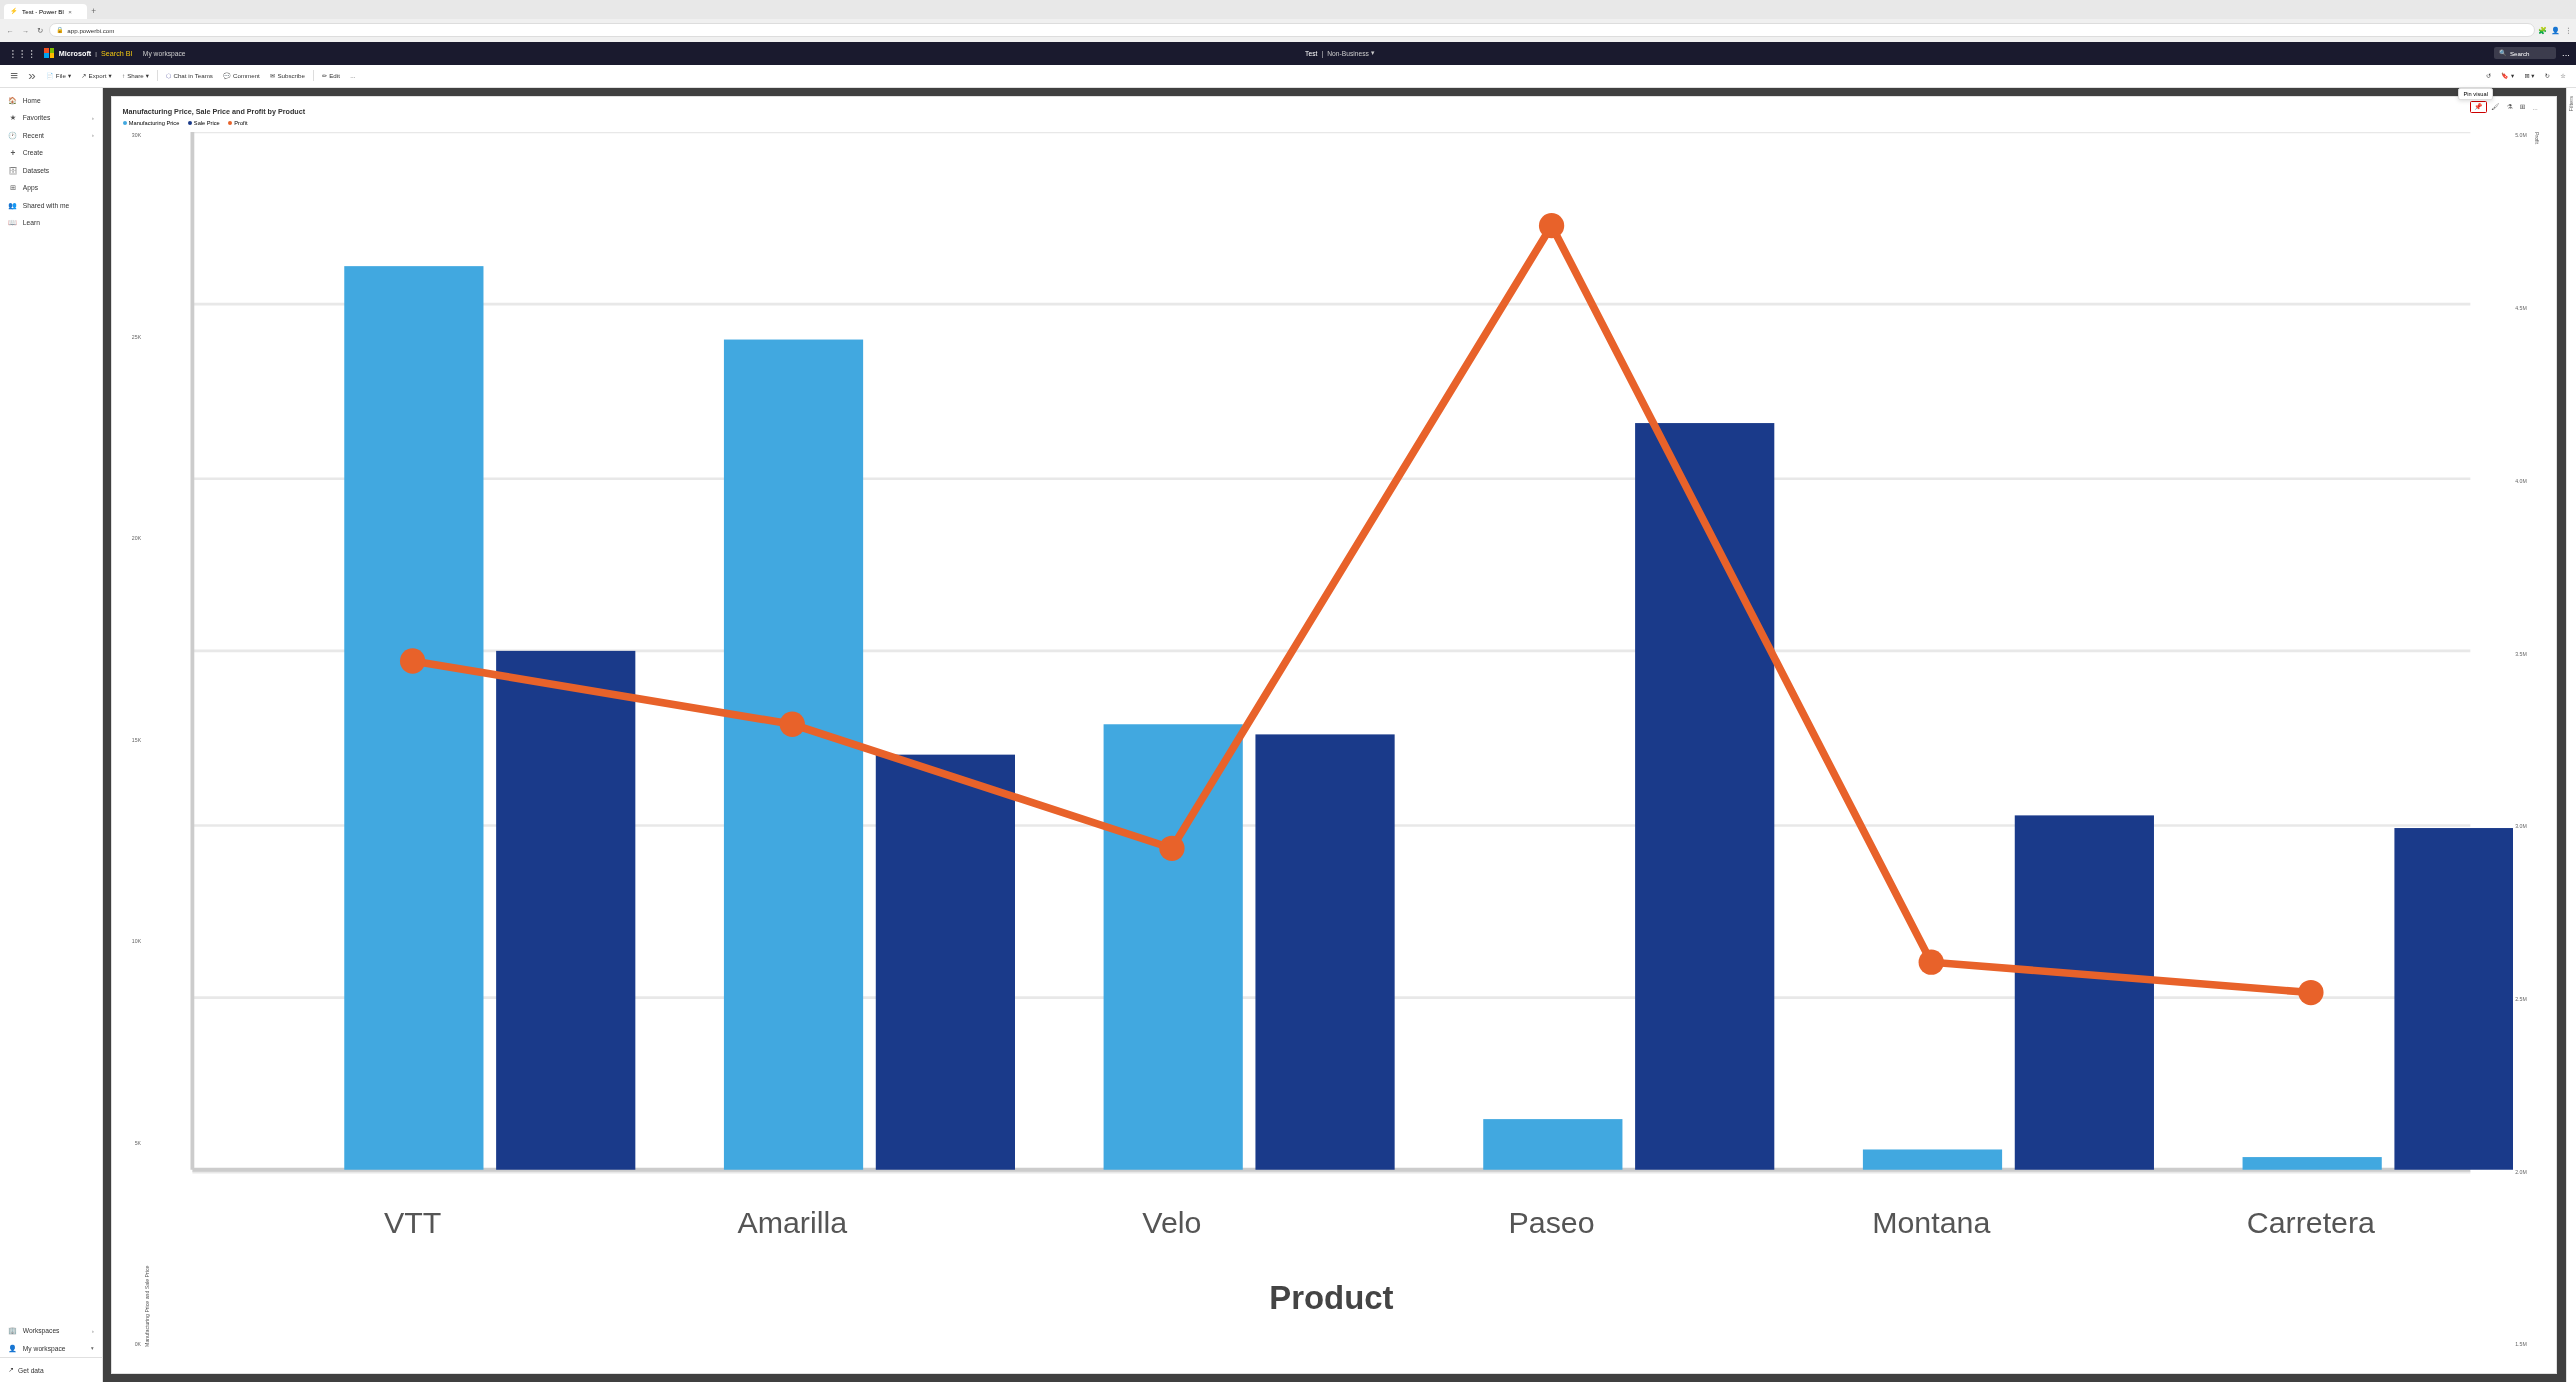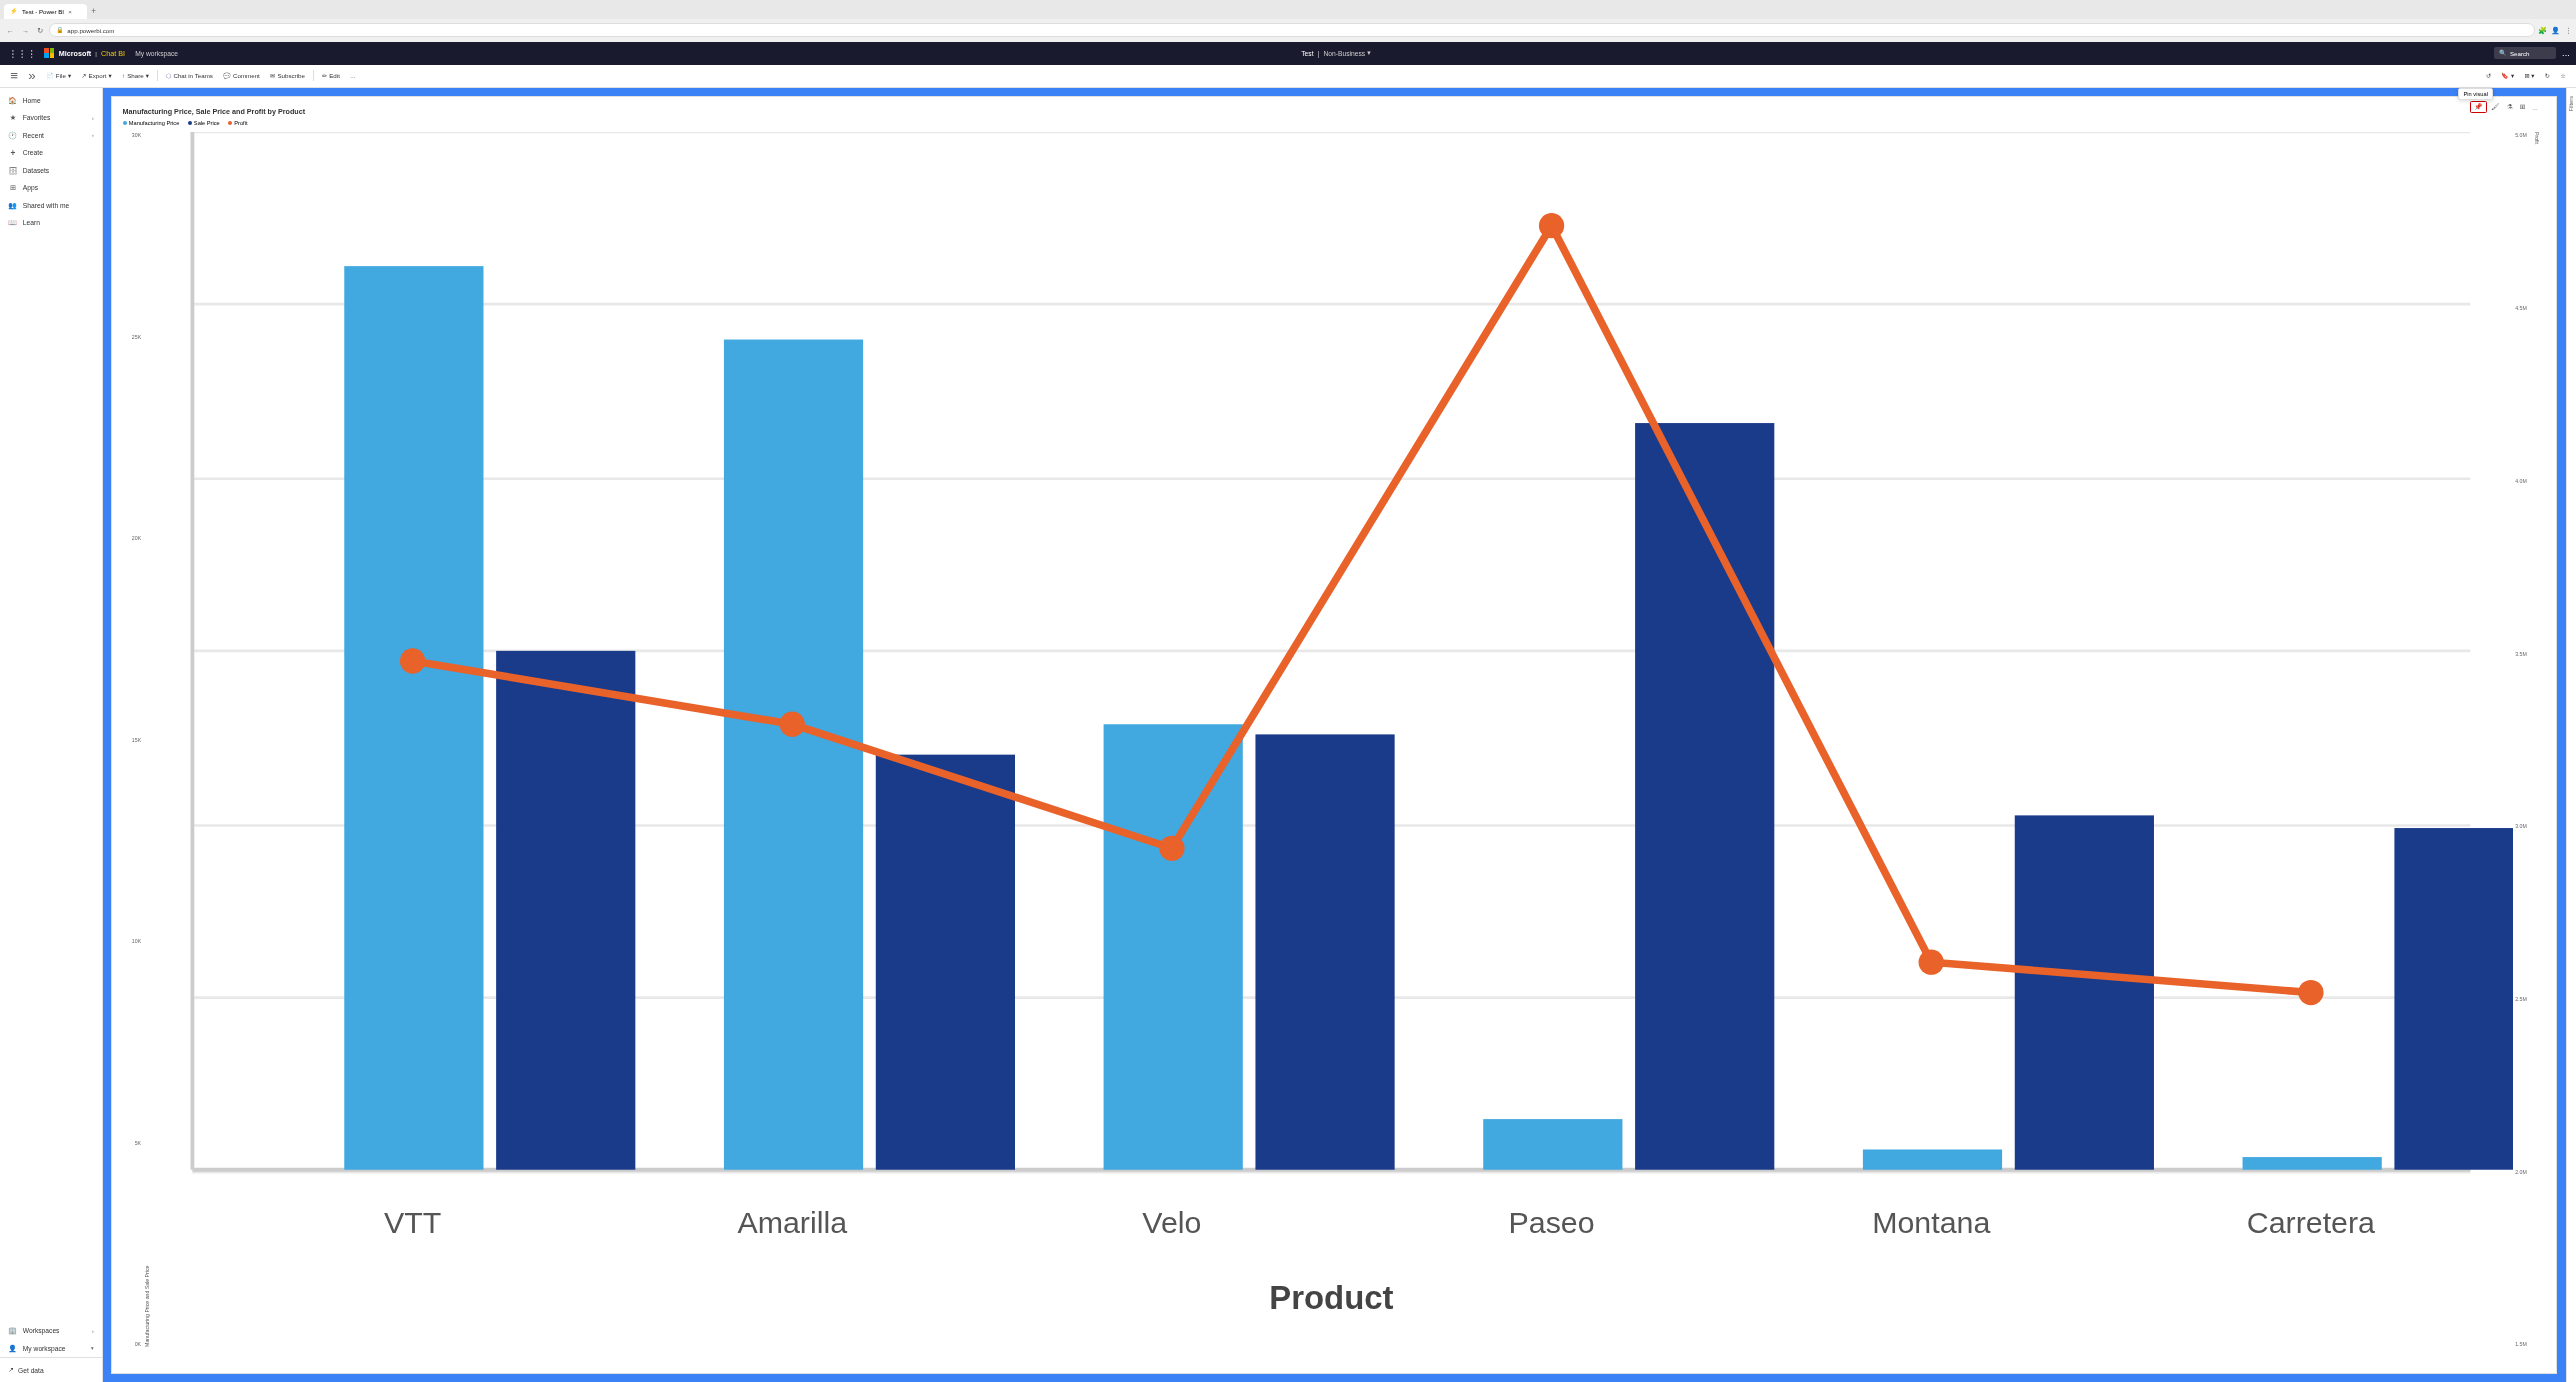--- a/index.html
+++ b/index.html
@@ -50,21 +50,21 @@
     .sidebar { width: 103px; background: white; border-right: 0.5px solid #e0e0e0; display: flex; flex-direction: column; padding: 4.1px 0; }
     .sidebar-item { display: flex; align-items: center; gap: 5.2px; padding: 4.1px 8.3px; cursor: pointer; font-size: 6.7px; color: #333; }
     .sidebar-item.has-arrow { justify-content: space-between; }
     .sidebar-item-left { display: flex; align-items: center; gap: 5.2px; }
     .sidebar-icon { width: 9.3px; height: 9.3px; display: flex; align-items: center; justify-content: center; color: #555; font-size: 7.2px; }
     .sidebar-spacer { flex: 1; }
     .sidebar-bottom { border-top: 0.5px solid #e0e0e0; padding-top: 4.1px; margin-top: auto; }
     .get-data { display: flex; align-items: center; gap: 4.1px; padding: 4.1px 8.3px; cursor: pointer; font-size: 6.7px; color: #333; }
 
     
-    .content { flex: 1; background: #3b82f6; overflow: hidden; position: relative; }
+    .content { flex: 1; background: #404040; overflow: hidden; position: relative; }
     .report-canvas { background: white; margin: 8.3px; border: 0.5px solid #e0e0e0; height: calc(100% - 16.5px); position: relative; overflow: hidden; }
 
     
     .chart-container { padding: 10.3px 15.5px 10.3px 10.3px; height: 100%; position: relative; }
     .chart-title { font-size: 7.2px; font-weight: 600; color: #333; margin-bottom: 4.1px; }
     .chart-legend { display: flex; gap: 8.3px; margin-bottom: 6.2px; font-size: 5.7px; }
     .legend-item { display: flex; align-items: center; gap: 2.1px; }
     .legend-dot { width: 4.1px; height: 4.1px; border-radius: 50%; }
 
     
@@ -112,21 +112,21 @@
     <div class="brand">
 
       <div class="ms-logo">
         <div class="ms-logo-sq" style="background:#f25022;"></div>
         <div class="ms-logo-sq" style="background:#7fba00;"></div>
         <div class="ms-logo-sq" style="background:#00a4ef;"></div>
         <div class="ms-logo-sq" style="background:#ffb900;"></div>
       </div>
       <span class="brand-name">Microsoft</span>
       <span style="color:#ccc;font-size:6.2px;">|</span>
-      <span class="powerbi-name">Chat BI</span>
+      <span class="powerbi-name">Search BI</span>
     </div>
     <span class="workspace" style="color:#ccc;margin-left:4.1px;">My workspace</span>
     <div class="topbar-center">
       <div class="report-title-bar">
         <span>Test</span>
         <span class="report-label">|</span>
         <div class="sensitivity">
           <span>Non-Business</span>
           <span>▾</span>
         </div>

